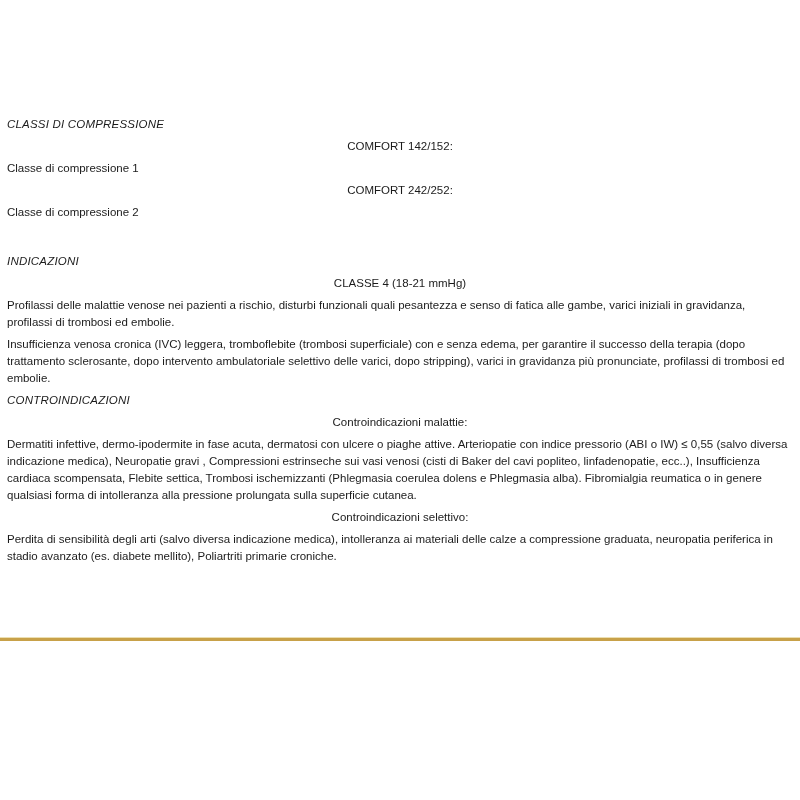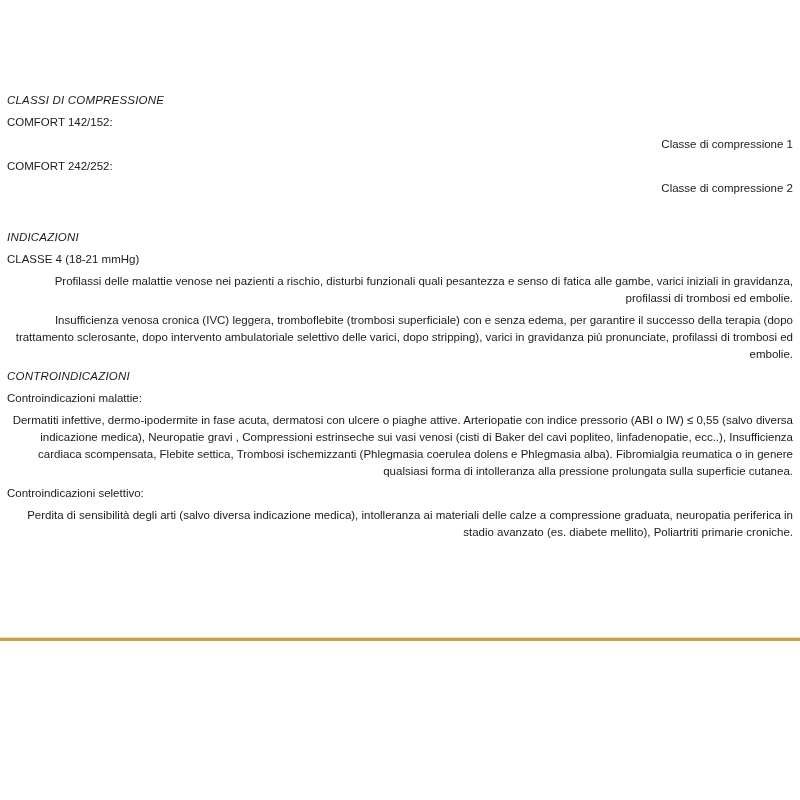--- a/index.html
+++ b/index.html
@@ -10,44 +10,44 @@
     .page {
       position: relative;
       width: 800px;
       height: 800px;
       background: #ffffff;
       overflow: hidden;
       font-family: "Liberation Sans", "DejaVu Sans", sans-serif;
       color: #1b1b1b;
     }
     .content {
-      padding: 92px 7px 0 7px;
+      padding: 116px 7px 0 7px;
     }
     .content p, .content h2 {
       margin: 0 0 5px 0;
       font-size: 11.5px;
       line-height: 17px;
       font-weight: normal;
       color: #1b1b1b;
     }
     .sec-heading {
       font-style: italic;
       font-size: 11.5px;
       letter-spacing: 0.2px;
       color: #141414;
     }
     .entry-label {
       font-weight: bold;
       font-size: 12px;
       color: #101010;
+      text-align: center;
     }
     .body-text {
       font-size: 11.5px;
       color: #1f1f1f;
-      text-align: right;
     }
     .section-indications { margin-top: 32px; }
     .section-contraindications { }
     .relative-label { margin-top: 12px; }
     .divider {
       position: absolute;
       left: 0;
       top: 638px;
       width: 800px;
       height: 3px;

